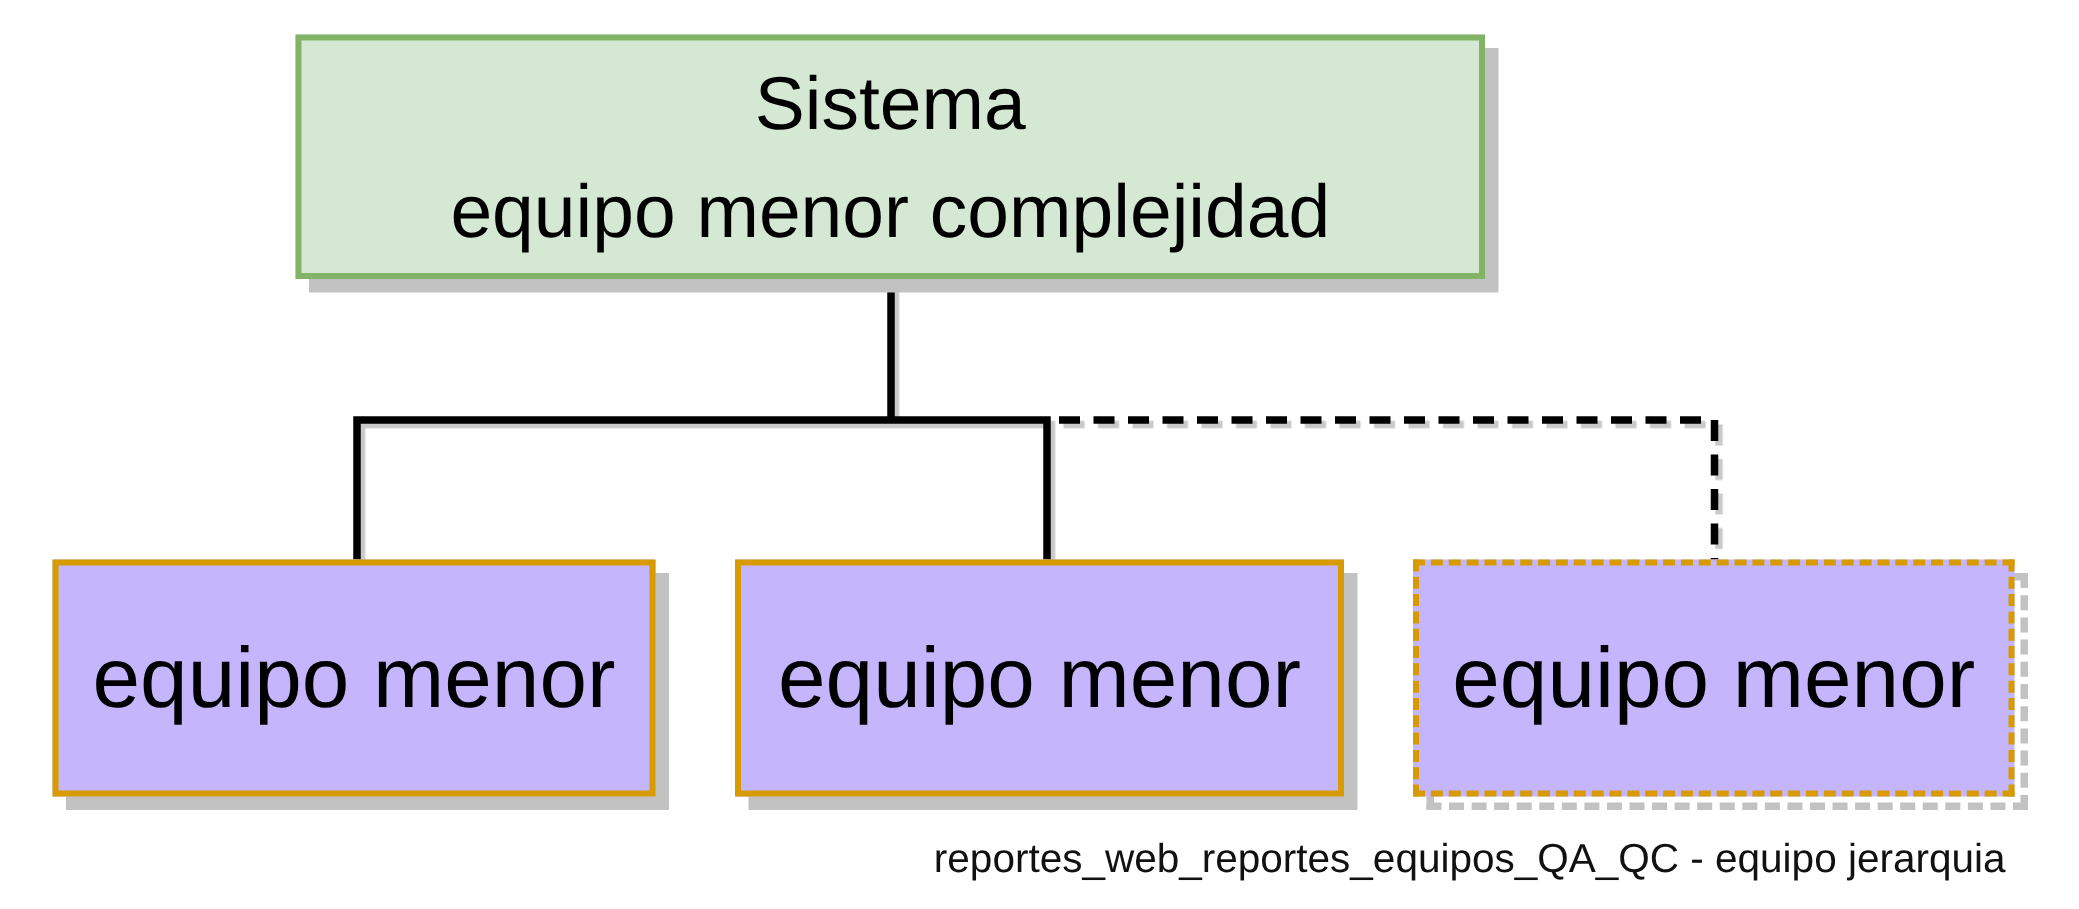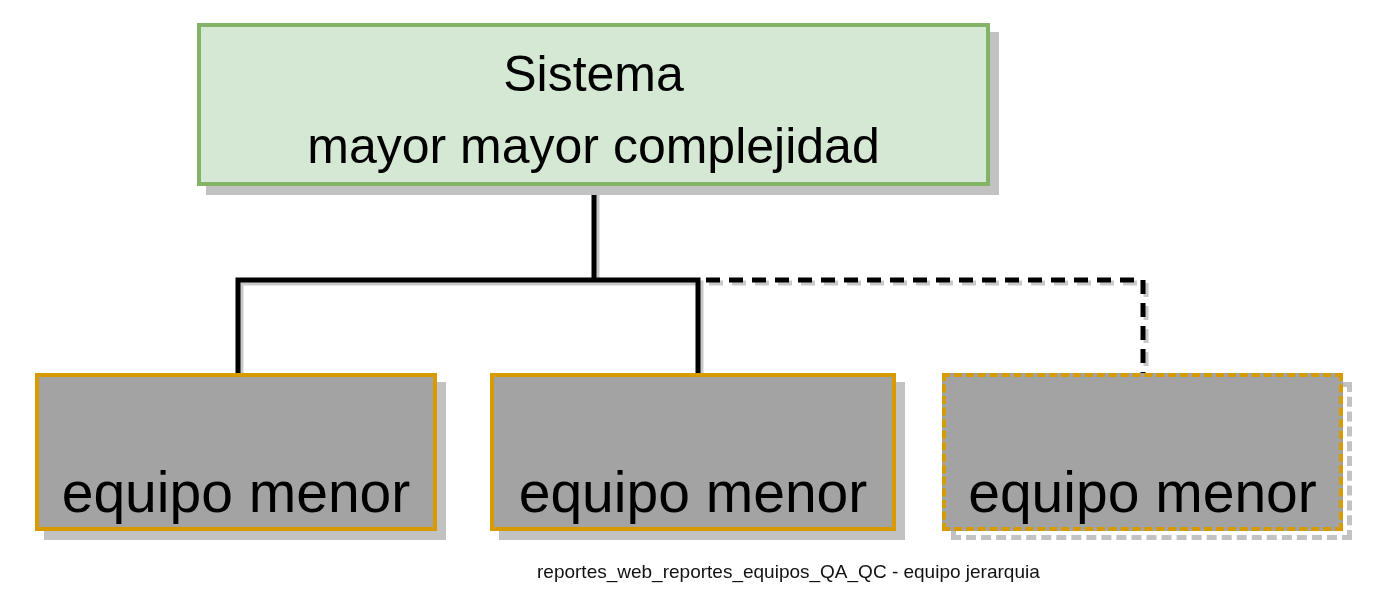--- a/index.html
+++ b/index.html
@@ -21,39 +21,39 @@
     top: 0;
     z-index: 1;
     filter: drop-shadow(3px 3px 0px #c9c9c9);
   }
   .node {
     position: absolute;
     box-sizing: border-box;
     display: flex;
     flex-direction: column;
     align-items: center;
-    justify-content: flex-end;
+    justify-content: center;
     text-align: center;
     color: #000000;
     z-index: 2;
   }
   .node span { display: block; white-space: nowrap; }
   .node-root {
     left: 197px; top: 23px;
     width: 793px; height: 163px;
     background: #d5e8d4;
     border: 4px solid #82b366;
     box-shadow: 9px 9px 0 0 #c2c2c2;
     font-size: 50px;
     line-height: 72px;
   }
   .node-child {
     top: 373px;
     height: 158px;
-    background: #a3a3a3;
+    background: #c4b5fd;
     border: 4px solid #d79b00;
     box-shadow: 9px 9px 0 0 #c2c2c2;
     font-size: 57px;
     line-height: 70px;
   }
   .node-child-1 { left: 35px;  width: 402px; }
   .node-child-2 { left: 490px; width: 406px; }
   .node-child-3 {
     left: 942px; width: 401px;
     border-style: dashed;
@@ -65,42 +65,42 @@
     left: 951px; top: 382px;
     width: 401px; height: 158px;
     border: 5px dashed #c2c2c2;
     background: transparent;
     z-index: 0;
   }
   .caption {
     position: absolute;
     left: 537px; top: 558px;
     width: 800px;
-    text-align: left;
-    font-size: 19px;
+    text-align: right;
+    font-size: 27px;
     line-height: 28px;
     color: #111111;
     white-space: nowrap;
     z-index: 2;
   }
 </style>
 </head>
 <body>
 
 <div class="stage">
 
   <svg class="connectors" width="1386" height="606" viewBox="0 0 1386 606">
     <path d="M594 185 V280" fill="none" stroke-width="5" stroke="#000000"></path>
     <path d="M238 373 V280 H698 V373" fill="none" stroke-width="5" stroke="#000000"></path>
     <path d="M706 280 H1143 V373" fill="none" stroke-width="5" stroke-dasharray="14 9" stroke="#000000"></path>
   </svg>
 
   <div class="node node-root">
     <span>Sistema</span>
-    <span>mayor mayor complejidad</span>
+    <span>equipo menor complejidad</span>
   </div>
 
   <div class="node node-child node-child-1">
     <span>equipo menor</span>
   </div>
 
   <div class="node node-child node-child-2">
     <span>equipo menor</span>
   </div>
 

